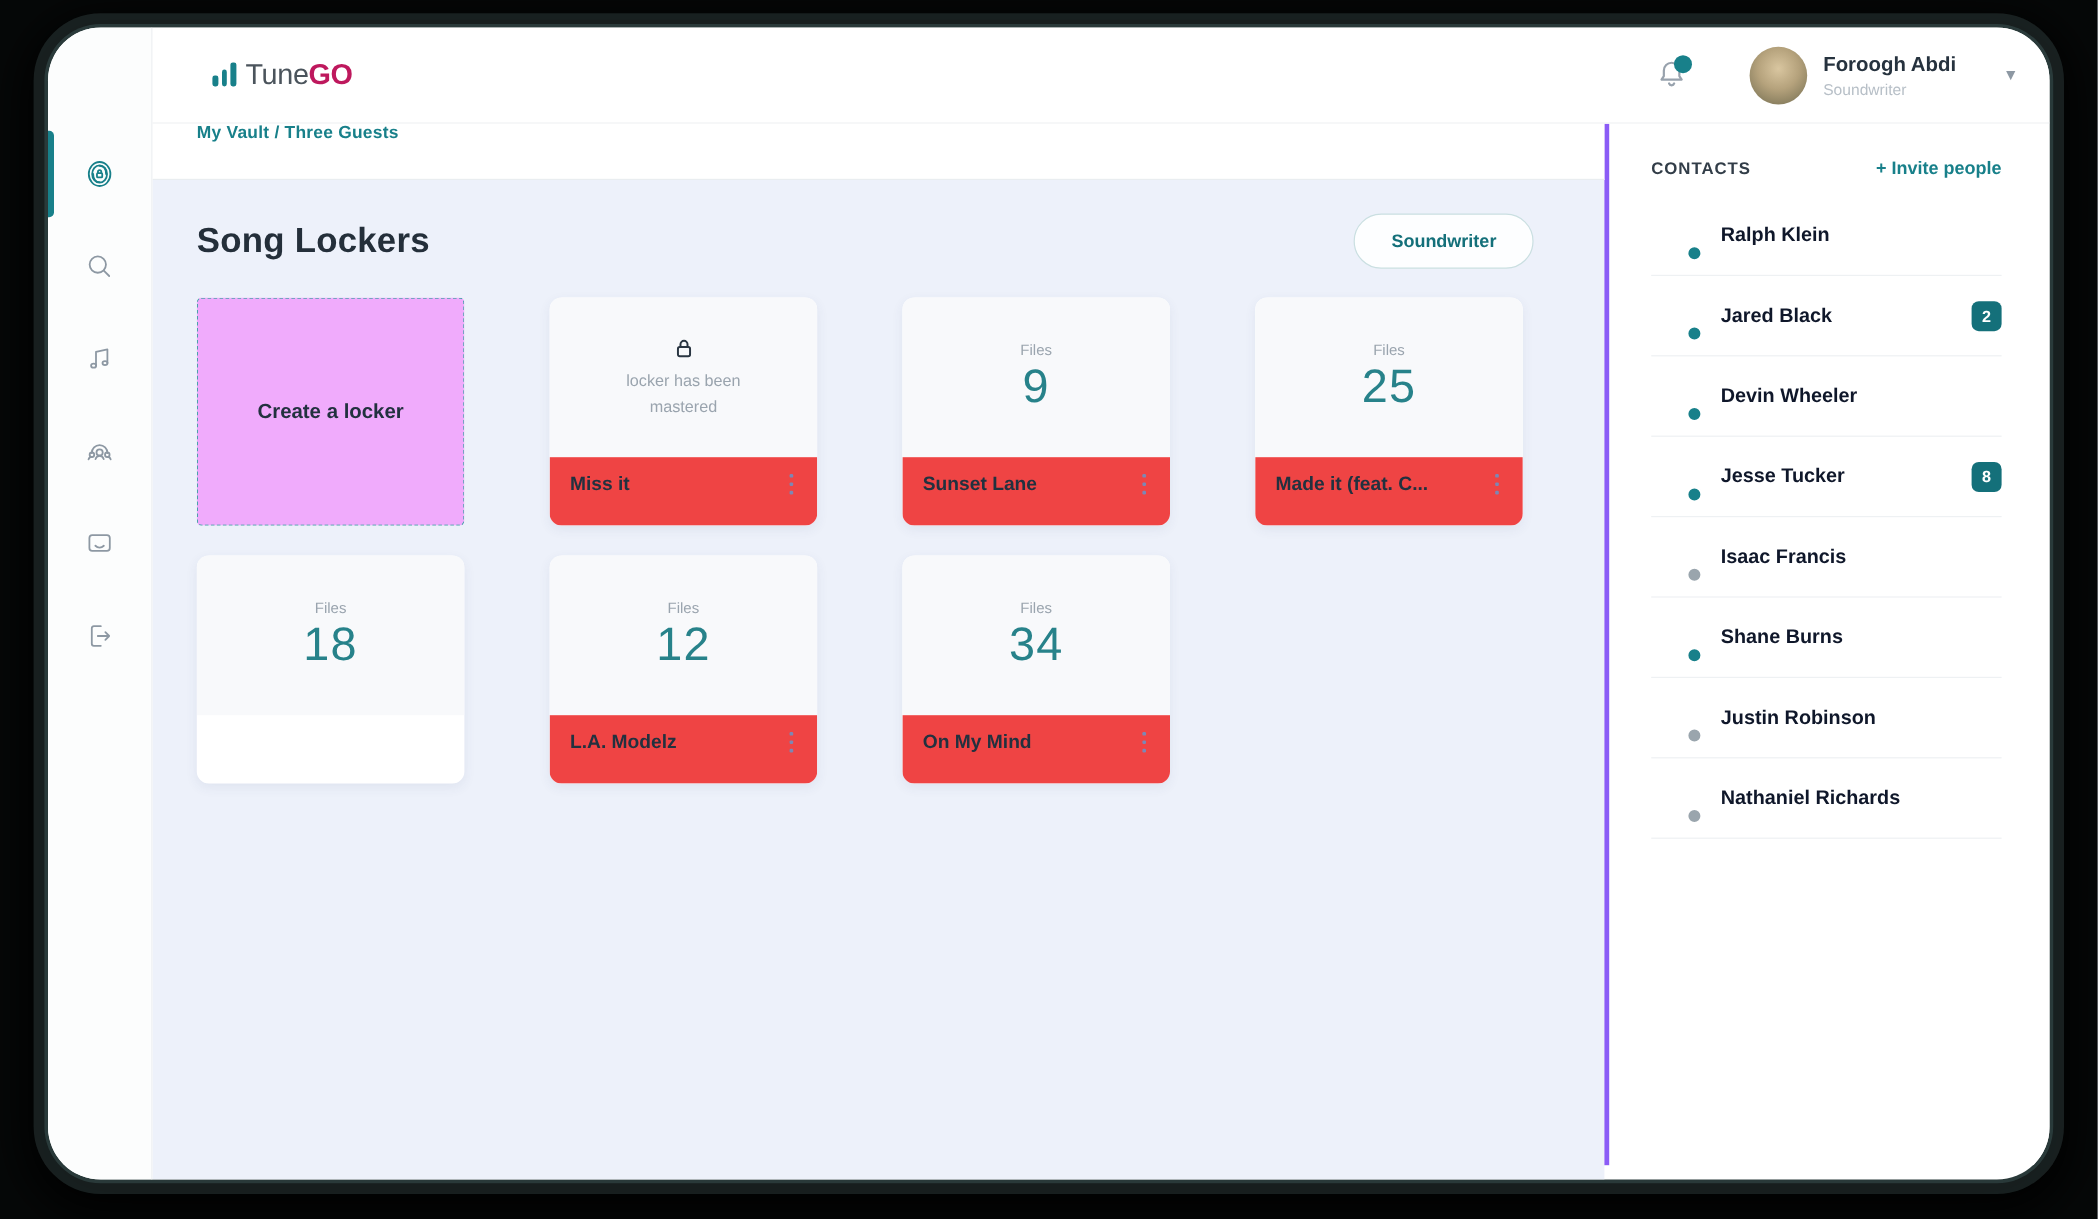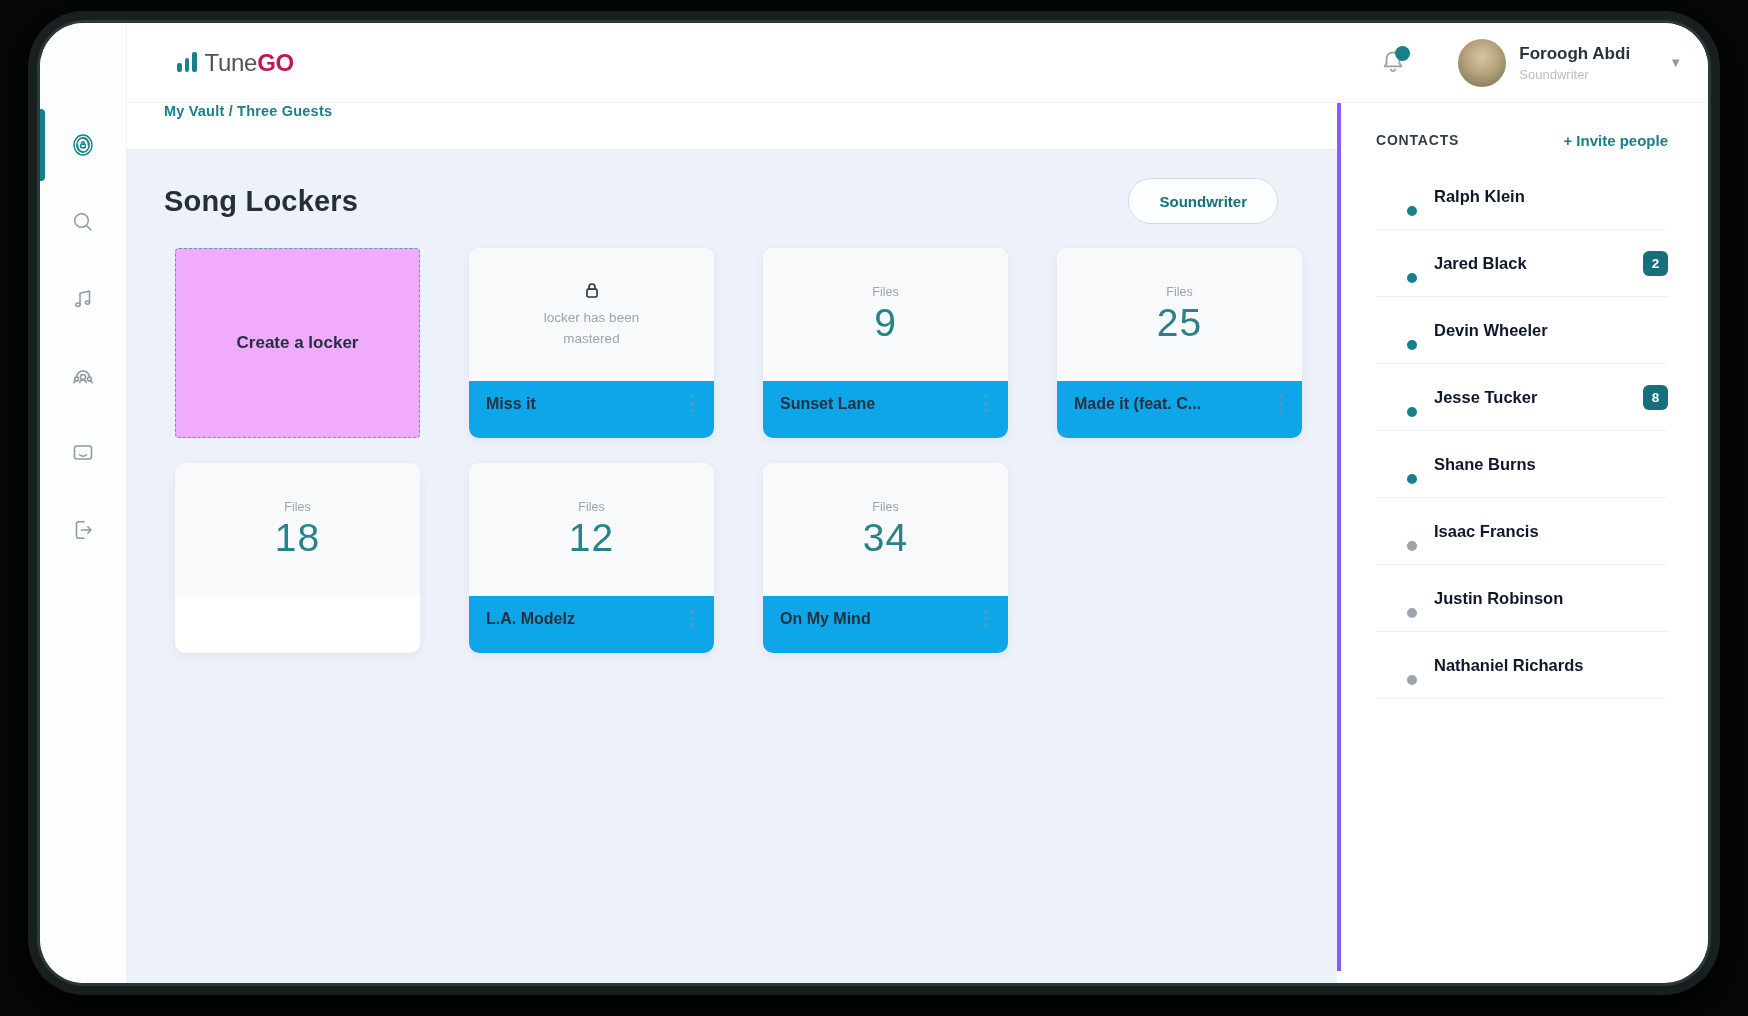--- a/index.html
+++ b/index.html
@@ -53,32 +53,32 @@
 
   
   .main{position:absolute;left:87px;top:127px;width:1210px;bottom:0;background:var(--main-bg);
     padding:26px 59px 0 37px;}
   .main-head{display:flex;align-items:center;justify-content:space-between;height:50px;}
   .page-title{font-size:29px;font-weight:700;color:#242f3a;letter-spacing:.2px;}
   .distribute-btn{height:46px;padding:0 30px;border-radius:24px;border:1px solid #cadfe1;background:#fdfeff;
     font-family:inherit;font-size:15px;font-weight:700;color:var(--teal-dark);cursor:pointer;}
 
   .locker-grid{margin-top:22px;display:grid;grid-template-columns:repeat(4,227px);gap:25px 67px;}
-  .card{width:245px;height:190px;border-radius:10px;background:#fff;overflow:hidden;
-    box-shadow:0 3px 10px rgba(50,70,110,.07);cursor:pointer;display:flex;flex-direction:column;margin-left:11px;}
+  .card{width:223px;height:190px;border-radius:10px;background:#fff;overflow:hidden;
+    box-shadow:0 3px 10px rgba(50,70,110,.07);cursor:pointer;display:flex;flex-direction:column;}
   .create-card{background:#f0abfc;border:1.6px dashed #4ba2ab;border-radius:4px;box-shadow:none;
     align-items:center;justify-content:center;display:flex;}
   .create-label{font-size:17px;font-weight:600;color:#22313f;}
   .card-top{height:133px;background:var(--card-top);display:flex;flex-direction:column;align-items:center;justify-content:center;}
   .files-label{font-size:12.5px;color:#9aa4ae;margin-bottom:2px;}
   .files-count{font-size:39px;font-weight:500;color:#27828a;letter-spacing:1px;}
   .mastered{display:flex;flex-direction:column;align-items:center;}
   .mastered svg{width:22px;height:22px;stroke:#2a3642;fill:none;stroke-width:1.8;stroke-linejoin:round;margin-bottom:6px;}
   .mastered-text{font-size:13.5px;color:#9aa4ae;text-align:center;line-height:1.55;width:130px;}
-  .card-bar{height:57px;background:#0ea5e9;display:flex;align-items:center;justify-content:space-between;padding:0 14px 12px 17px;}
+  .card-bar{height:57px;background:#ef4444;display:flex;align-items:center;justify-content:space-between;padding:0 14px 12px 17px;}
   .card-title{font-size:16px;font-weight:700;color:#22313f;white-space:nowrap;overflow:hidden;}
   .kebab{display:flex;flex-direction:column;gap:3.5px;padding:6px;cursor:pointer;}
   .kebab span{width:3.5px;height:3.5px;border-radius:1px;background:var(--kebab);display:block;}
 
   
   .contacts{position:absolute;right:0;top:80px;width:371px;bottom:12px;background:#fff;
     border-left:4px solid #8b5cf6;padding:22px 40px 0 35px;}
   .contacts-head{display:flex;align-items:center;justify-content:space-between;height:30px;}
   .contacts-title{font-size:14px;font-weight:700;color:#323d48;letter-spacing:.8px;}
   .invite-link{font-size:15px;font-weight:700;color:var(--teal);cursor:pointer;}
@@ -332,38 +332,38 @@
     <span class="avatar-wrap">
       <span class="avatar" style="background: radial-gradient(circle at 42% 35%, rgb(232, 156, 192) 0%, rgb(181, 58, 49) 95%);"></span>
       <span class="status-dot"></span>
     </span>
     <span class="contact-name">Jesse Tucker</span>
     <span class="contact-badge">8</span>
   </div>
 
   <div class="contact-row">
     <span class="avatar-wrap">
-      <span class="avatar" style="background: radial-gradient(circle at 42% 35%, rgb(122, 92, 73) 0%, rgb(47, 37, 33) 95%);"></span>
-      <span class="status-dot"></span>
-    </span>
-    <span class="contact-name">Shane Burns</span>
-
-  </div>
-
-  <div class="contact-row">
-    <span class="avatar-wrap">
       <span class="avatar" style="background: radial-gradient(circle at 42% 35%, rgb(199, 178, 135) 0%, rgb(87, 113, 76) 95%);"></span>
       <span class="status-dot offline"></span>
     </span>
     <span class="contact-name">Isaac Francis</span>
 
   </div>
 
   <div class="contact-row">
     <span class="avatar-wrap">
+      <span class="avatar" style="background: radial-gradient(circle at 42% 35%, rgb(122, 92, 73) 0%, rgb(47, 37, 33) 95%);"></span>
+      <span class="status-dot"></span>
+    </span>
+    <span class="contact-name">Shane Burns</span>
+
+  </div>
+
+  <div class="contact-row">
+    <span class="avatar-wrap">
       <span class="avatar" style="background: radial-gradient(circle at 42% 35%, rgb(240, 217, 213) 0%, rgb(201, 139, 148) 95%);"></span>
       <span class="status-dot offline"></span>
     </span>
     <span class="contact-name">Justin Robinson</span>
 
   </div>
 
   <div class="contact-row">
     <span class="avatar-wrap">
       <span class="avatar" style="background: radial-gradient(circle at 42% 35%, rgb(163, 170, 155) 0%, rgb(85, 80, 74) 95%);"></span>

